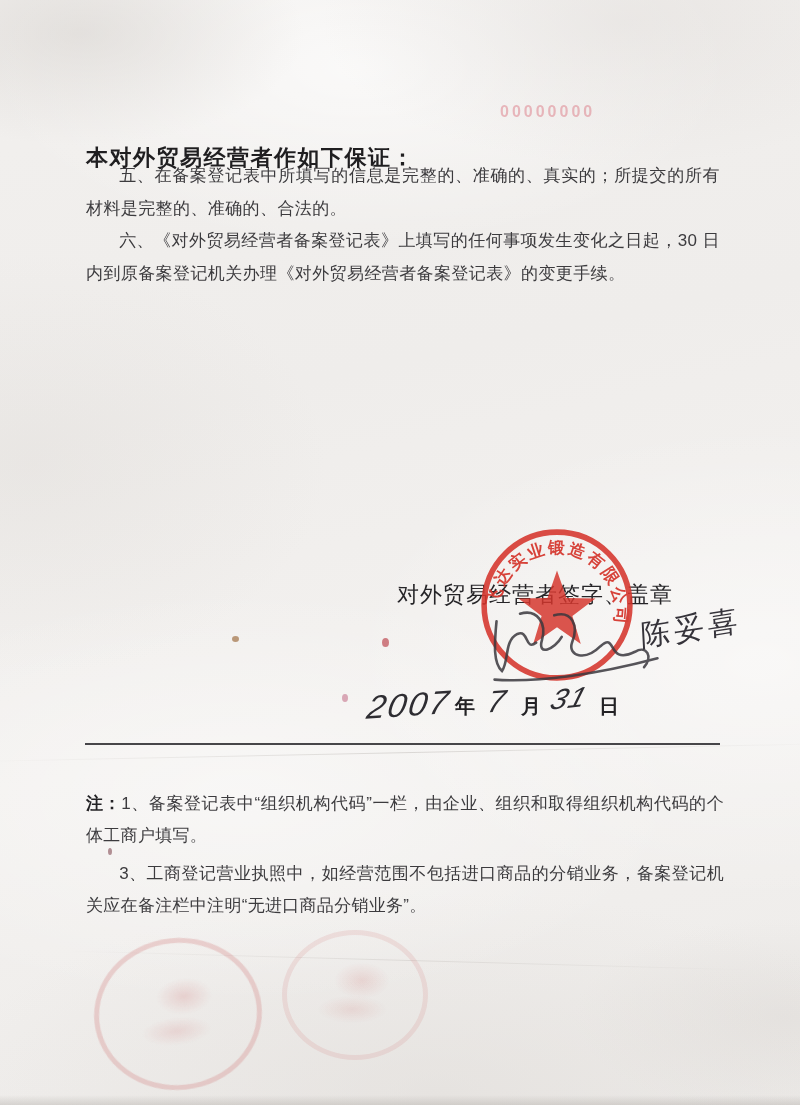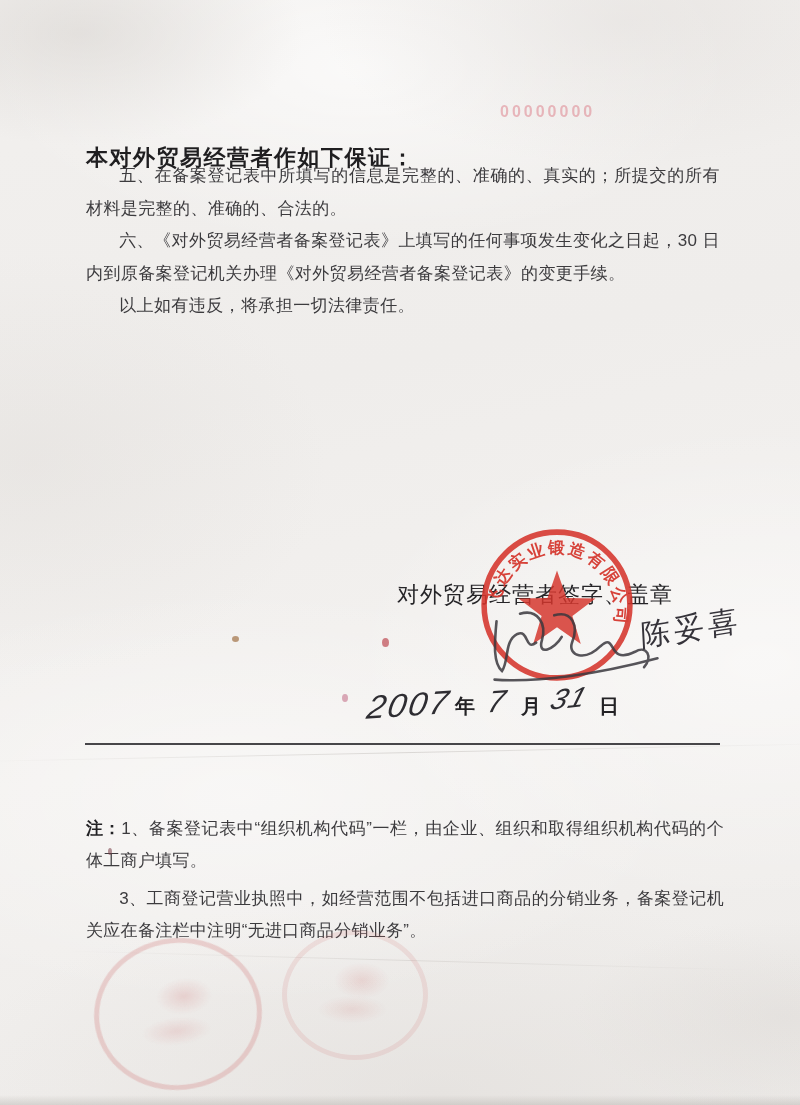--- a/index.html
+++ b/index.html
@@ -79,21 +79,21 @@
   .unit { position:absolute; top:11px; font-size:20px; font-weight:bold; color:#232225; }
   .unit.y { left:87px; } .unit.m { left:153px; } .unit.d { left:231px; }
 
   .divider { position:absolute; left:85px; top:743px; width:635px; height:2px; background:#474649; }
 
   .notes {
     position:absolute; left:86px; top:788px; width:638px;
     font-size:17px; line-height:32.4px; color:#3c3b3e; letter-spacing:.3px;
     text-align:justify;
   }
-  .notes .n1 { text-indent:0;margin-top:25px; }
+  .notes .n1 { text-indent:0; }
   .notes .n1 b { font-weight:bold; color:#232225; }
   .notes .np { text-indent:1.95em; margin-top:5px; }
 
   .ghost-stamp {
     position:absolute; border-radius:50%;
     border:5px solid rgba(207,118,118,.28);
     background:
       radial-gradient(ellipse 40px 26px at 55% 38%, rgba(205,110,110,.22), transparent 70%),
       radial-gradient(ellipse 50px 20px at 48% 62%, rgba(205,110,110,.18), transparent 70%);
     filter:blur(.6px);
@@ -115,21 +115,20 @@
   <div class="crease"></div>
   <div class="crease2"></div>
 
   <div class="serial">00000000</div>
 
   <div class="title">本对外贸易经营者作如下保证：</div>
 
   <div class="clauses">
     <p>五、在备案登记表中所填写的信息是完整的、准确的、真实的；所提交的所有材料是完整的、准确的、合法的。</p>
     <p>六、《对外贸易经营者备案登记表》上填写的任何事项发生变化之日起，30 日内到原备案登记机关办理《对外贸易经营者备案登记表》的变更手续。</p>
-    <p>以上如有违反，将承担一切法律责任。</p>
   </div>
 
   <div class="sig-label">对外贸易经营者签字、盖章</div>
 
   <svg class="stamp" viewBox="0 0 160 160">
     <circle cx="80" cy="80" r="72" fill="none" stroke="#d5352c" stroke-width="5.5" opacity=".95"></circle>
     <polygon points="80,46 89.4,73.1 118,73.6 95.2,90.9 103.5,118.4 80,102 56.5,118.4 64.8,90.9 42,73.6 70.6,73.1" fill="#d5352c" opacity=".9"></polygon>
     <defs>
         <path id="arcPath" d="M 24,102 A 58,58 0 1 1 136,102" fill="none"></path>
       </defs>

